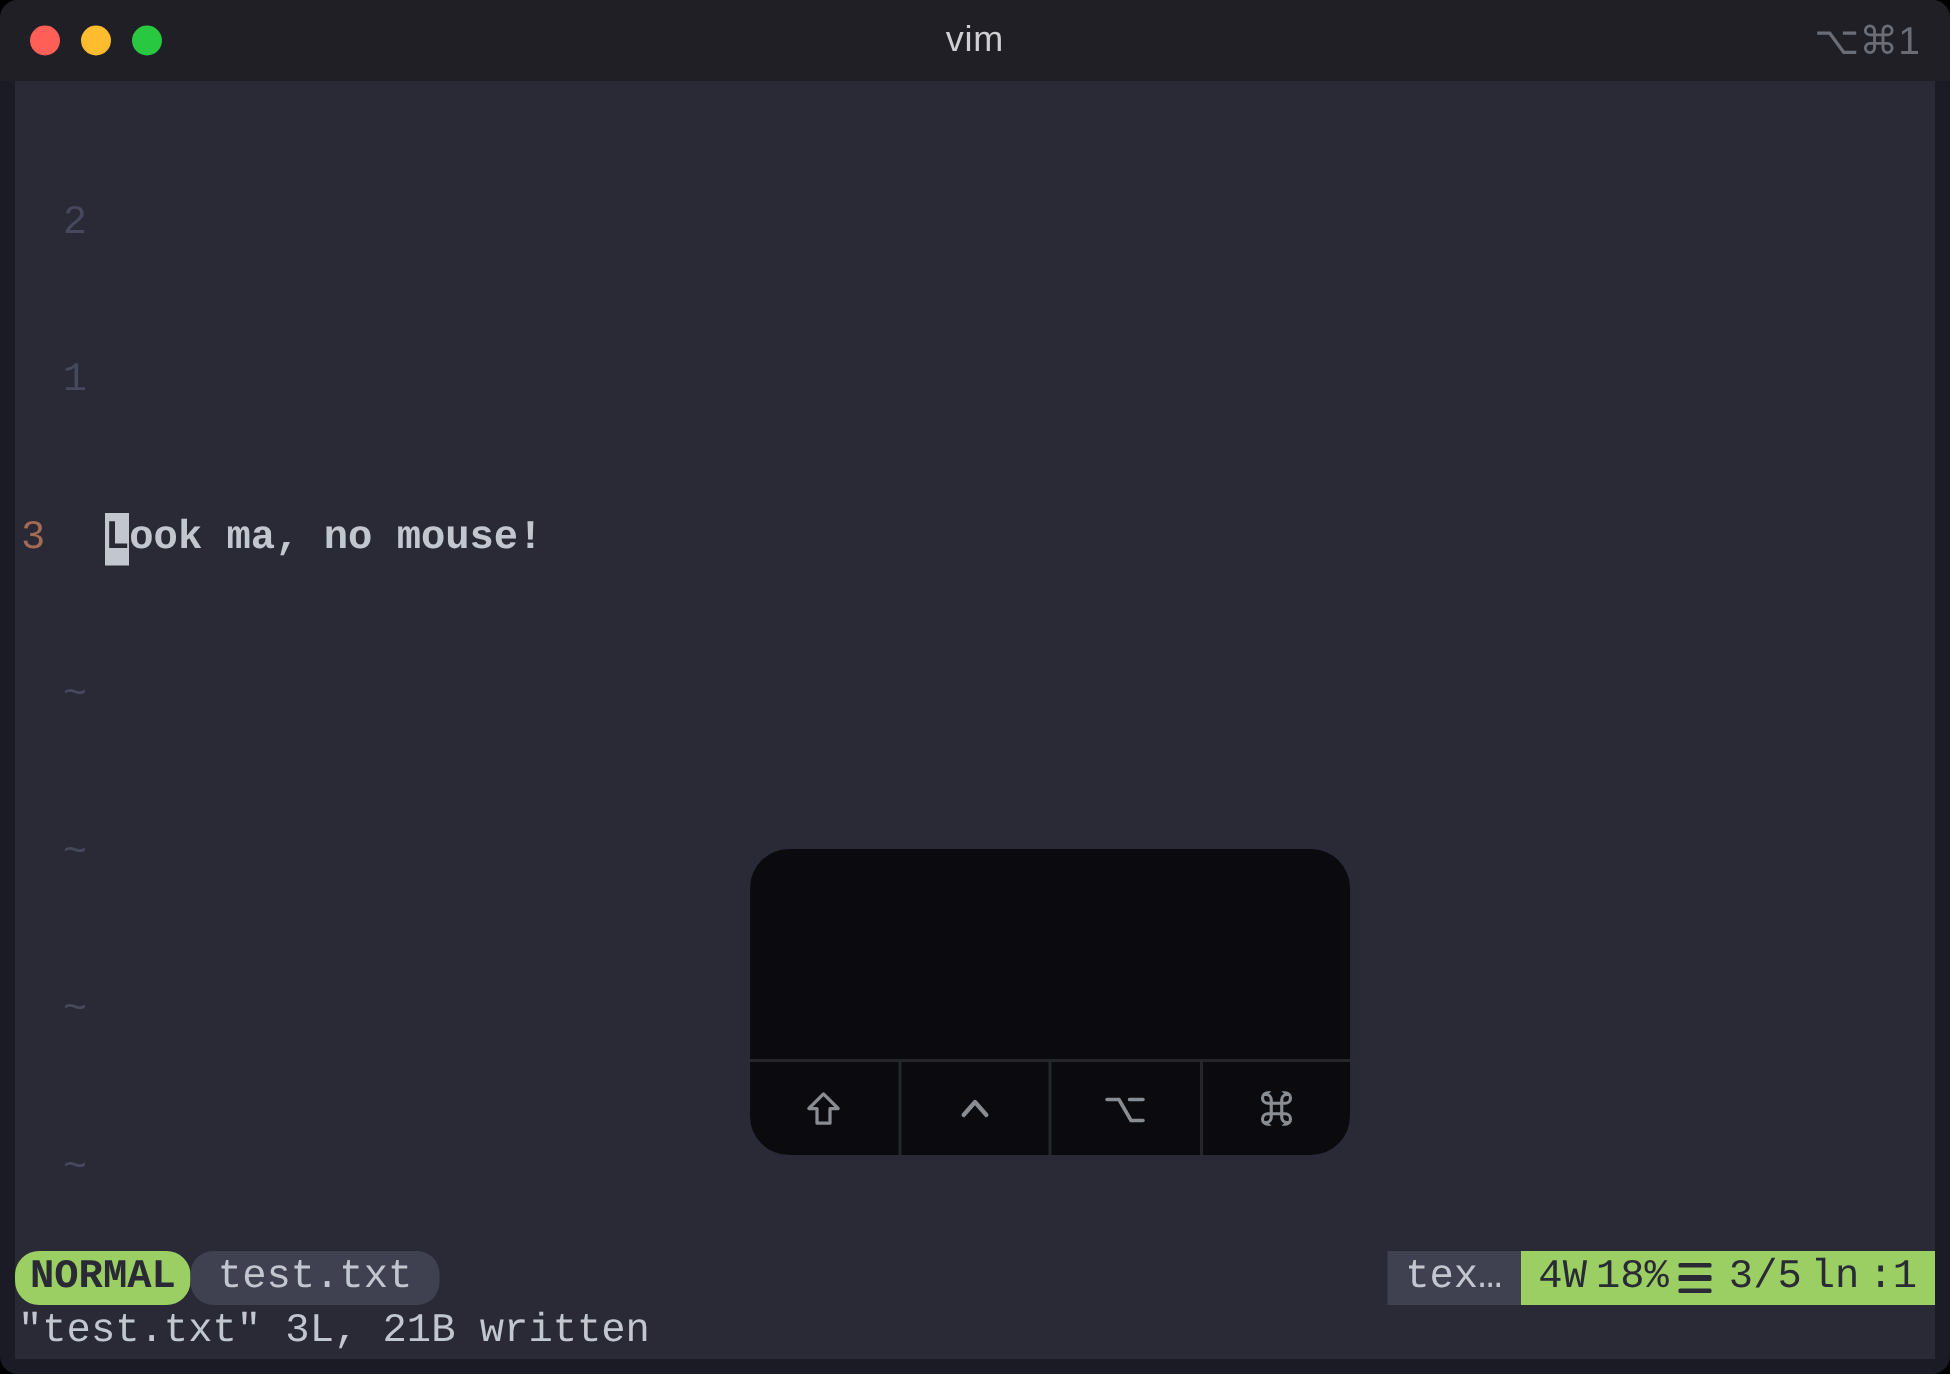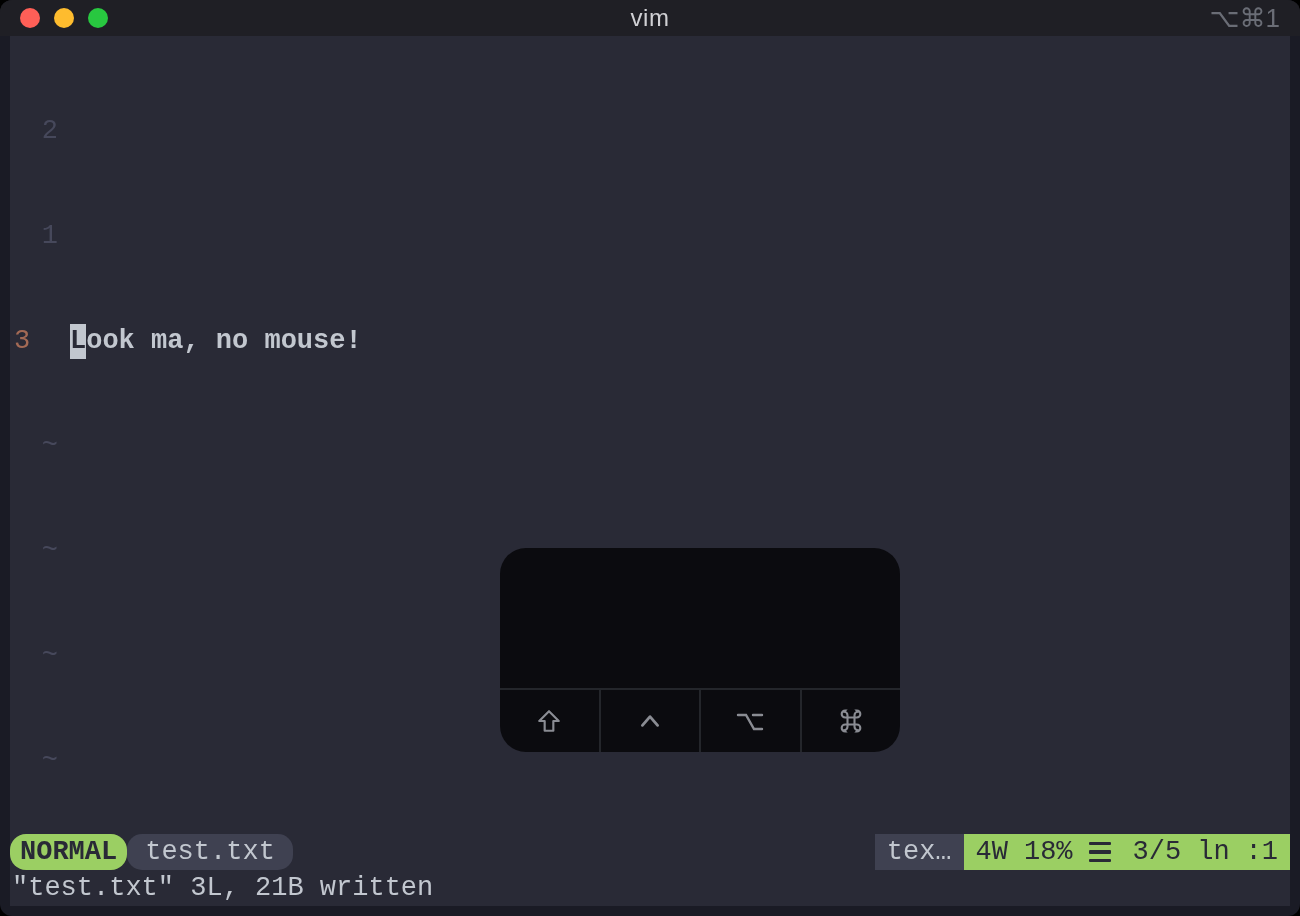--- a/index.html
+++ b/index.html
@@ -14,21 +14,21 @@
     width: 1300px;
     height: 916px;
     background: #1a1b25;
     border-radius: 12px;
     overflow: hidden;
     display: flex;
     flex-direction: column;
   }
   
   .titlebar {
-    height: 36px;
+    height: 54px;
     background: #1f1f25;
     display: flex;
     align-items: center;
     padding: 0 20px;
     position: relative;
   }
   .traffic-lights { display: flex; gap: 14px; }
   .tl { width: 20px; height: 20px; border-radius: 50%; }
   .tl.red { background: #ff5f57; }
   .tl.yellow { background: #febc2e; }
@@ -132,21 +132,21 @@
     display: flex;
     align-items: center;
     color: #c2c7cf;
   }
   .stat-right {
     background: #9bcf63;
     color: #292a36;
     padding: 0 12px;
     display: flex;
     align-items: center;
-    gap: 16px;
+    gap: 6px;
   }
 
   .bottom-message {
     height: 36px;
     background: #292a36;
     margin: 0 10px 10px 10px;
     font-size: 27px;
     color: #c2c7cf;
     padding: 0 2px;
     display: flex;

